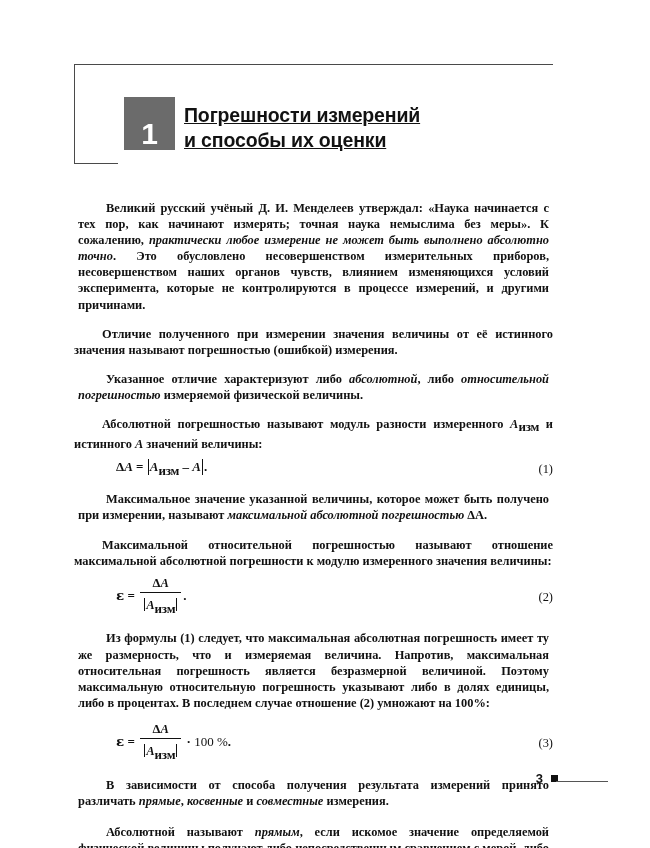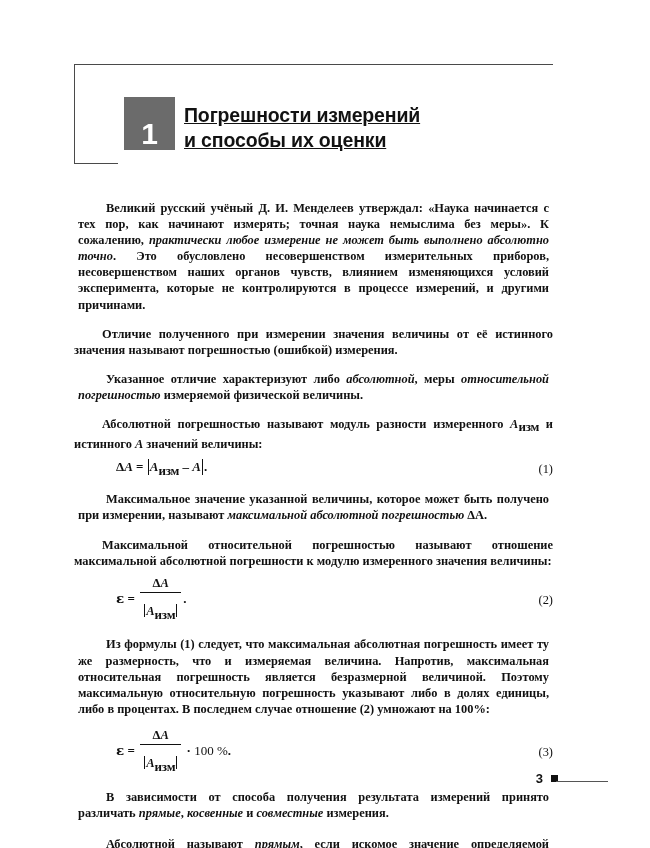--- a/index.html
+++ b/index.html
@@ -175,21 +175,21 @@
     top: -1px;
   }
   .frac .num {
     display: block;
     padding: 0 3px 1px 3px;
     font-size: 12.6px;
   }
   .frac .den {
     display: block;
     border-top: 1.1px solid #111;
-    padding: 10px 3px 0 3px;
+    padding: 4px 3px 0 3px;
     font-size: 12.6px;
   }
 
   .eps {
     font-weight: bold;
     font-size: 13.5px;
     font-family: "DejaVu Serif", "Liberation Serif", serif;
   }
 
   
@@ -250,21 +250,21 @@
   <div class="content">
 
     <p class="para"><span>Великий русский учёный Д. И. Менделеев утверждал: «Наука начинается с тех пор, как начинают измерять; точная наука немыслима без меры». К сожалению, </span><i>практически любое измерение не может быть выполнено абсолютно точно</i><span>. Это обусловлено несовершенством измерительных приборов, несовершенством наших органов чувств, влиянием изменяющихся условий эксперимента, которые не контролируются в процессе измерений, и другими причинами.</span></p>
 
     <div class="gap-md"></div>
 
     <p class="bold-block">Отличие полученного при измерении значения величины от её истинного значения называют погрешностью (ошибкой) измерения.</p>
 
     <div class="gap-md"></div>
 
-    <p class="para"><span>Указанное отличие характеризуют либо </span><i>абсолютной</i><span>, меры </span><i>относительной погрешностью</i><span> измеряемой физической величины.</span></p>
+    <p class="para"><span>Указанное отличие характеризуют либо </span><i>абсолютной</i><span>, либо </span><i>относительной погрешностью</i><span> измеряемой физической величины.</span></p>
 
     <div class="gap-md"></div>
 
     <p class="bold-block"><span>Абсолютной погрешностью называют модуль разности измеренного </span><i>A</i><span class="sub">изм</span><span> и истинного </span><i>A</i><span> значений величины:</span></p>
 
     <div class="gap-sm"></div>
 
     <div class="formula-row">
       <span class="fml"><span class="op">Δ</span><span class="var">A</span>
         <span class="op">=</span>

